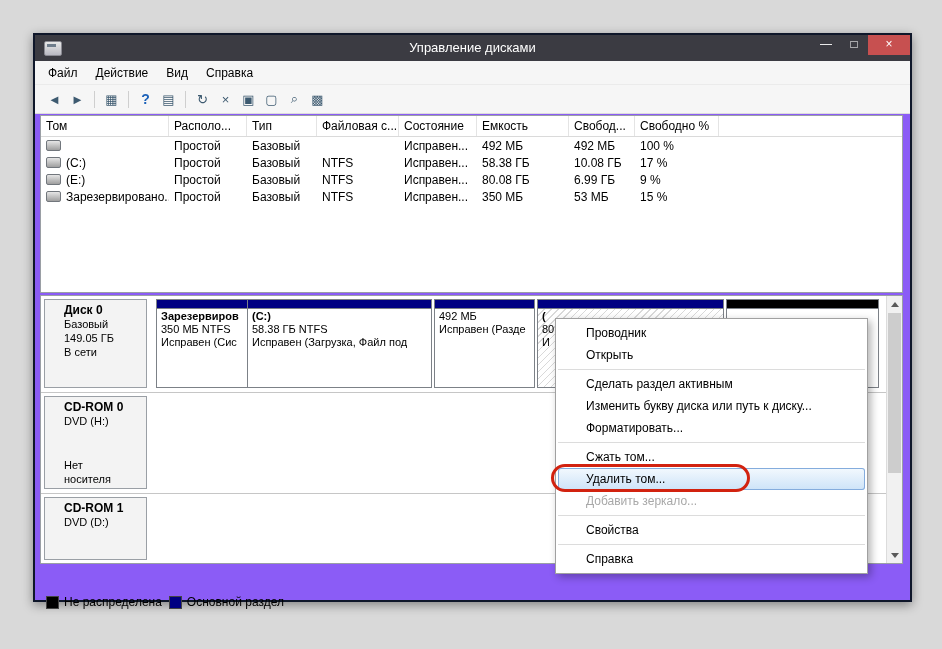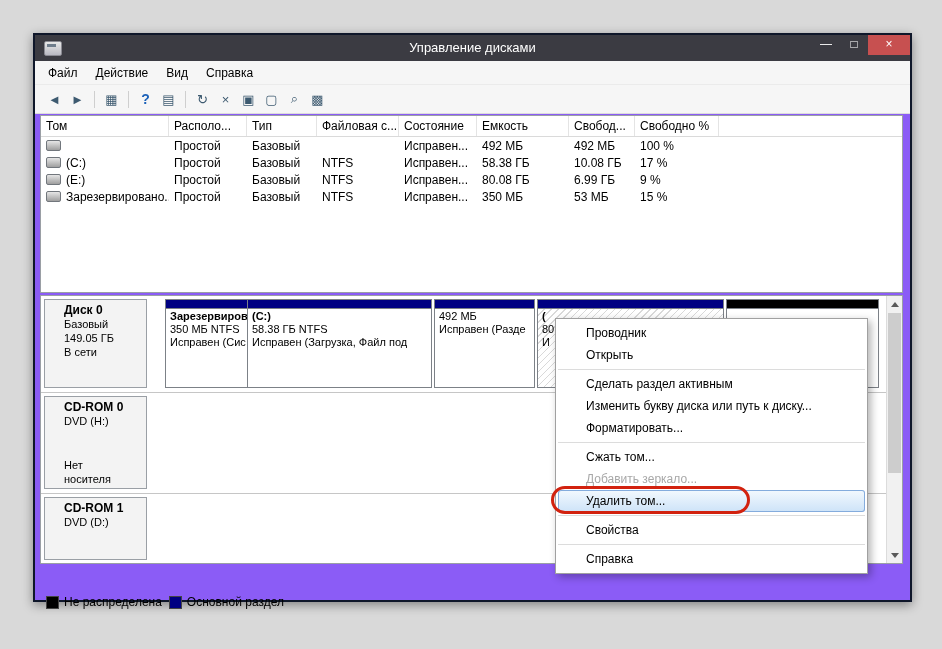--- a/index.html
+++ b/index.html
@@ -50,21 +50,21 @@
              box-sizing:border-box;padding:3px 19px;font-size:11px;line-height:14px;overflow:hidden}
   .di-title{font-weight:bold;font-size:12px}
   .di-status{margin-top:30px}
   .part{position:absolute;top:3px;bottom:4px;border:1px solid #7c8187;box-sizing:border-box;background:#fff;
         display:flex;flex-direction:column;overflow:hidden}
   .part-strip{height:8px;background:#000082;border-bottom:1px solid #7c8187;flex:none}
   .part-strip.black{background:#000}
   .part-body{flex:1;padding:1px 4px;font-size:11px;line-height:13px;white-space:nowrap;overflow:hidden}
   .part-body.hatch{background:repeating-linear-gradient(135deg,#fff 0 4px,#d9d9d9 4px 5px)}
   .pl1{font-weight:bold}
-  .pp0{left:124px;width:96px}.pp1{left:206px;width:185px}.pp2{left:393px;width:101px}
+  .pp0{left:115px;width:96px}.pp1{left:206px;width:185px}.pp2{left:393px;width:101px}
   .pp3{left:496px;width:187px}.pp4{left:685px;width:153px}
   .vscroll{position:absolute;right:0;top:0;bottom:0;width:16px;background:#f1f1f1;border-left:1px solid #dcdcdc;box-sizing:border-box}
   .sb{position:absolute;left:0;width:15px;height:16px;display:flex;align-items:center;justify-content:center}
   .sb.up{top:0}.sb.down{bottom:0}
   .tri-up{width:0;height:0;border-left:4px solid transparent;border-right:4px solid transparent;border-bottom:5px solid #5a5a5a}
   .tri-down{width:0;height:0;border-left:4px solid transparent;border-right:4px solid transparent;border-top:5px solid #5a5a5a}
   .sb-thumb{position:absolute;left:1px;top:17px;width:13px;height:160px;background:#cdcdcd}
 
   
   .legend{position:absolute;left:5px;top:556px;width:863px;height:22px;display:flex;align-items:center;gap:7px;
@@ -293,23 +293,23 @@
 
   <div class="context-menu">
     <div class="cm-item">Проводник</div>
     <div class="cm-item">Открыть</div>
     <div class="cm-sep"></div>
     <div class="cm-item">Сделать раздел активным</div>
     <div class="cm-item">Изменить букву диска или путь к диску...</div>
     <div class="cm-item">Форматировать...</div>
     <div class="cm-sep"></div>
     <div class="cm-item">Сжать том...</div>
-    <div class="cm-item disabled">Добавить зеркало...</div>
     <div class="cm-item hl">
       <span>Удалить том...</span>
       <span class="annotation"></span>
     </div>
+    <div class="cm-item disabled">Добавить зеркало...</div>
     <div class="cm-sep"></div>
     <div class="cm-item">Свойства</div>
     <div class="cm-sep"></div>
     <div class="cm-item">Справка</div>
   </div>
 </div>
 
 </body></html>

